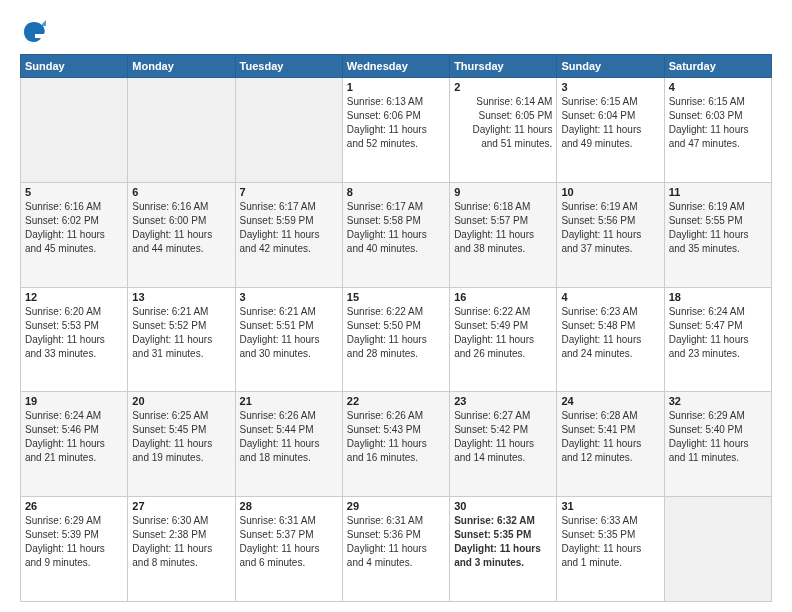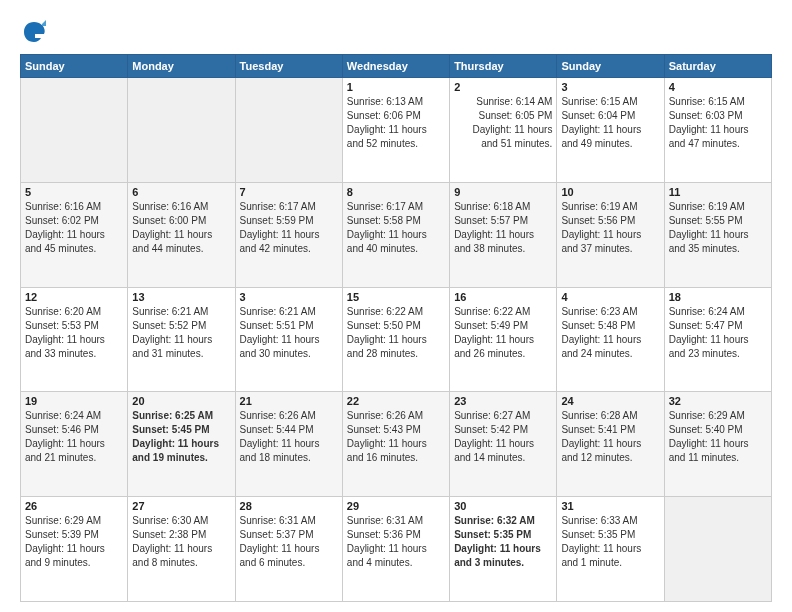--- a/index.html
+++ b/index.html
@@ -257,21 +257,21 @@
         </tr>
         <tr>
           <td>
             <span class="day-num">19</span>
             <div class="day-info" style="white-space: pre-line;">Sunrise: 6:24 AM
 Sunset: 5:46 PM
 Daylight: 11 hours and 21 minutes.</div>
           </td>
           <td>
             <span class="day-num">20</span>
-            <div class="day-info" style="white-space: pre-line; font-weight: bold;">Sunrise: 6:25 AM
+            <div class="day-info" style="white-space: pre-line;">Sunrise: 6:25 AM
 Sunset: 5:45 PM
 Daylight: 11 hours and 19 minutes.</div>
           </td>
           <td>
             <span class="day-num">21</span>
             <div class="day-info" style="white-space: pre-line;">Sunrise: 6:26 AM
 Sunset: 5:44 PM
 Daylight: 11 hours and 18 minutes.</div>
           </td>
           <td>

